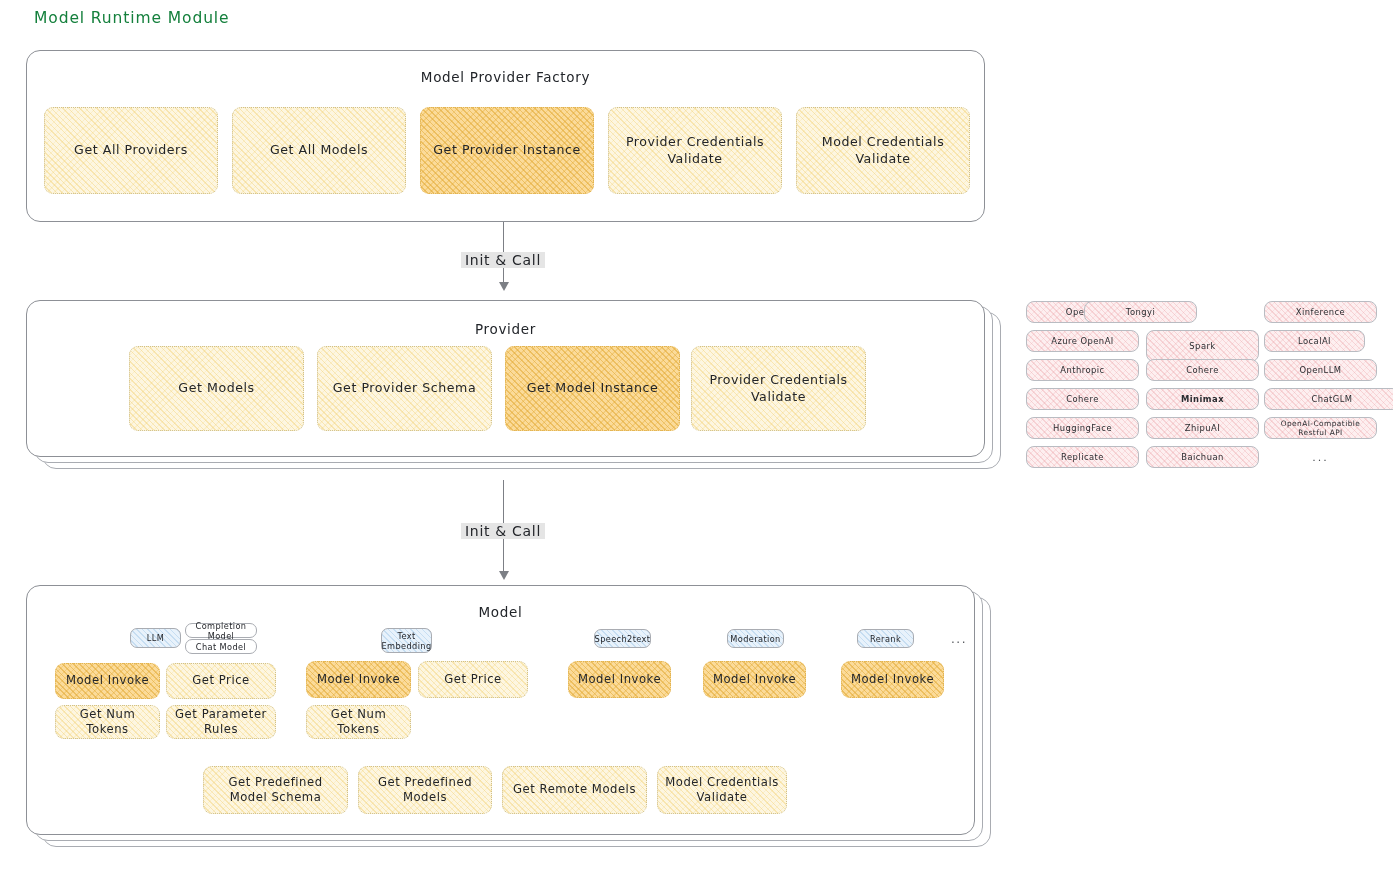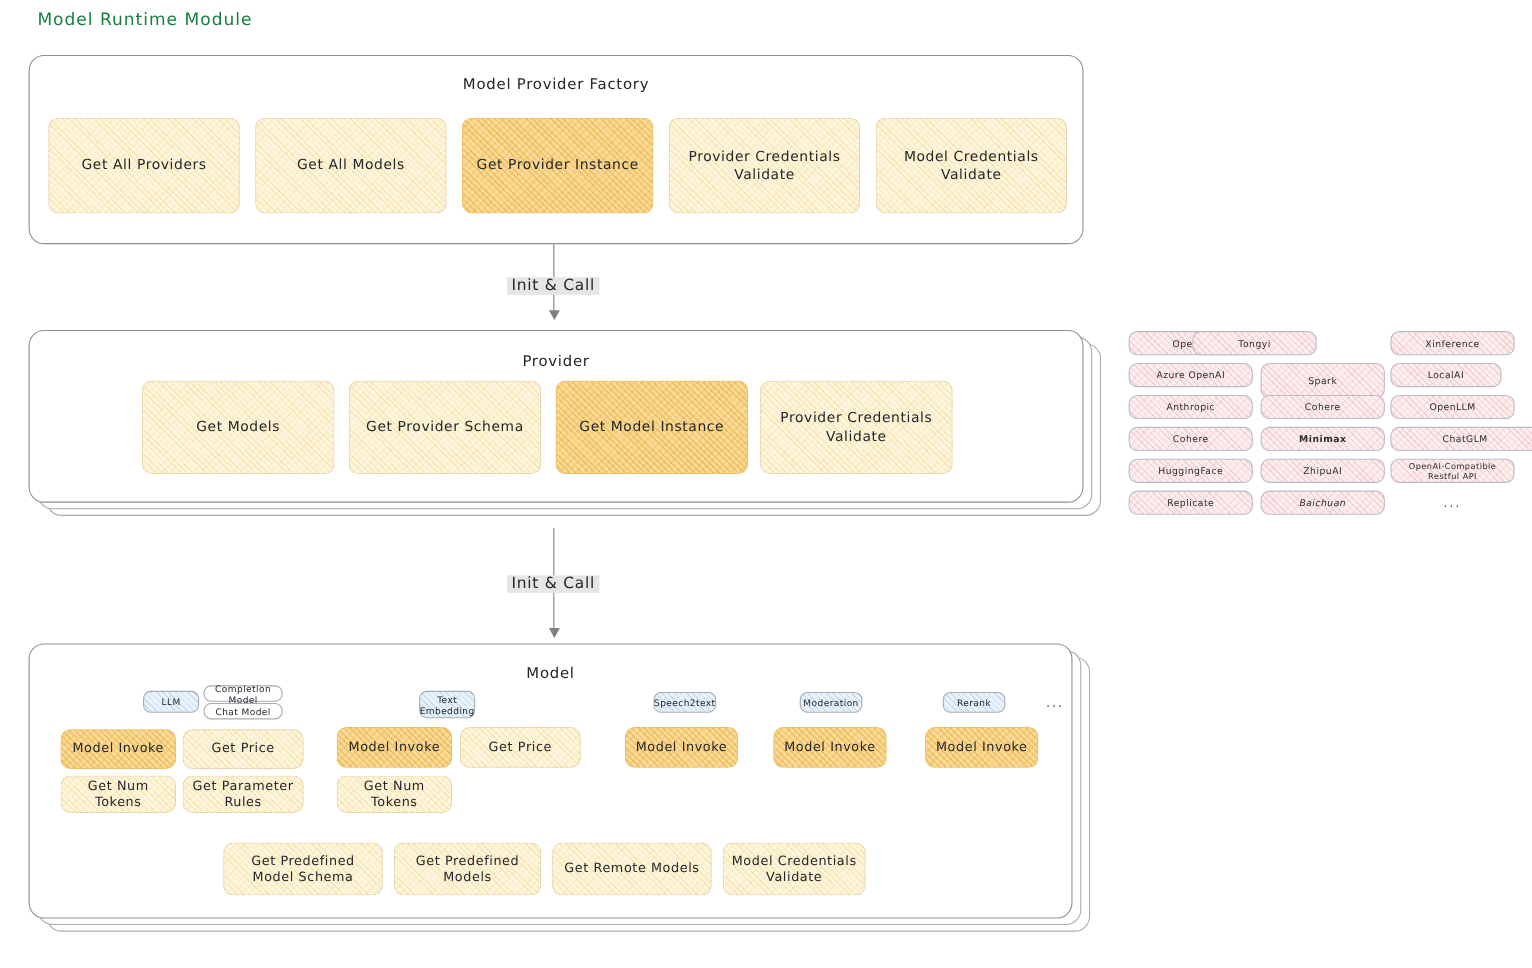--- a/index.html
+++ b/index.html
@@ -181,21 +181,21 @@
 <div class="pill hand" style="left:1026px;top:359px;width:113px;height:22px;">Anthropic</div>
 <div class="pill hand" style="left:1026px;top:388px;width:113px;height:22px;">Cohere</div>
 <div class="pill hand" style="left:1026px;top:417px;width:113px;height:22px;">HuggingFace</div>
 <div class="pill hand" style="left:1026px;top:446px;width:113px;height:22px;">Replicate</div>
 
 <div class="pill hand" style="left:1084px;top:301px;width:113px;height:22px;">Tongyi</div>
 <div class="pill hand" style="left:1146px;top:330px;width:113px;height:32px;">Spark</div>
 <div class="pill hand" style="left:1146px;top:359px;width:113px;height:22px;">Cohere</div>
 <div class="pill hand" style="left:1146px;top:388px;width:113px;height:22px;font-weight:bold;">Minimax</div>
 <div class="pill hand" style="left:1146px;top:417px;width:113px;height:22px;">ZhipuAI</div>
-<div class="pill hand" style="left:1146px;top:446px;width:113px;height:22px;font-style:italic;">Baichuan</div>
+<div class="pill hand" style="left:1146px;top:446px;width:113px;height:22px;">Baichuan</div>
 
 <div class="pill hand" style="left:1264px;top:301px;width:113px;height:22px;">Xinference</div>
 <div class="pill hand" style="left:1264px;top:330px;width:101px;height:22px;">LocalAI</div>
 <div class="pill hand" style="left:1264px;top:359px;width:113px;height:22px;">OpenLLM</div>
 <div class="pill hand" style="left:1264px;top:388px;width:136px;height:22px;">ChatGLM</div>
 <div class="pill hand" style="left:1264px;top:417px;width:113px;height:22px;font-size:7.4px;">OpenAI-Compatible Restful API</div>
 <div class="pill-more hand" style="left:1264px;top:448px;width:113px;height:18px;">...</div>
 
 <div class="arrow-line" style="left:503px;top:480px;height:93px;"></div>
 <div class="arrow-head" style="left:498.6px;top:571px;"></div>

